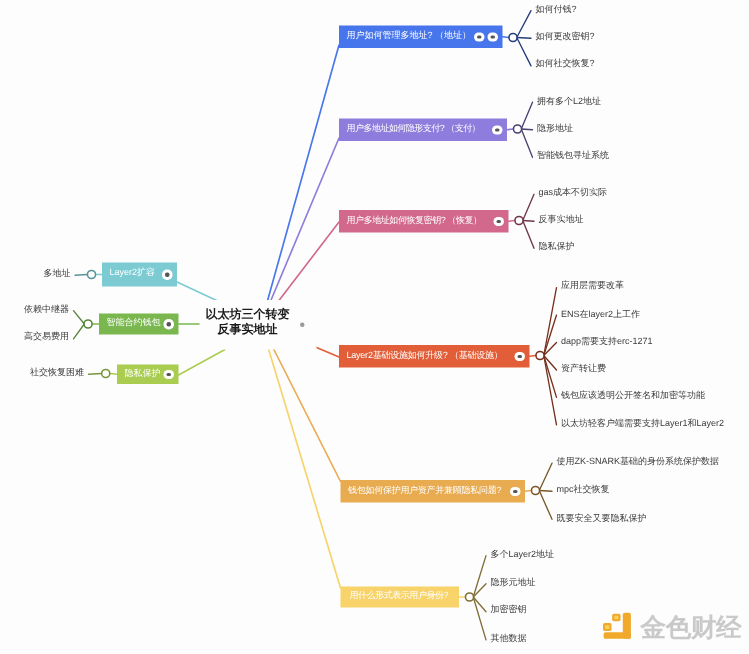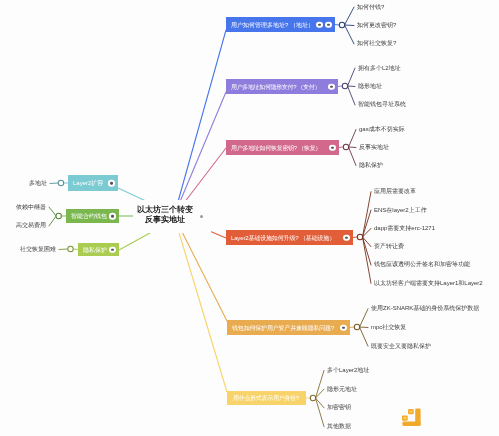--- a/index.html
+++ b/index.html
@@ -172,14 +172,15 @@
               background:#9a9a9a;z-index:6;"></div>
   <div class="wm" id="watermark" style="left:400px;top:405px;width:96px;height:26px;">
     <svg width="24" height="24" viewBox="0 0 24 24" style="position:absolute;left:0;top:0">
       <rect x="15.2" y="3.5" width="5.4" height="17.4" rx="1.3" fill="#f0a92b"></rect>
       <rect x="2.4" y="16.5" width="18.2" height="4.4" rx="1.3" fill="#f0a92b"></rect>
       <rect x="8.1" y="4.1" width="5.6" height="5.1" rx="1.2" fill="#f0a92b"></rect>
       <rect x="9.5" y="5.5" width="2.8" height="2.3" rx="0.6" fill="#f7d15a"></rect>
       <rect x="2.0" y="10.4" width="5.7" height="5.3" rx="1.2" fill="#f0a92b"></rect>
       <rect x="3.4" y="11.8" width="2.9" height="2.5" rx="0.6" fill="#f7d15a"></rect>
     </svg>
+    <span class="wmtext">金色财经</span>
   </div>
 </div>
 
 </body></html>

